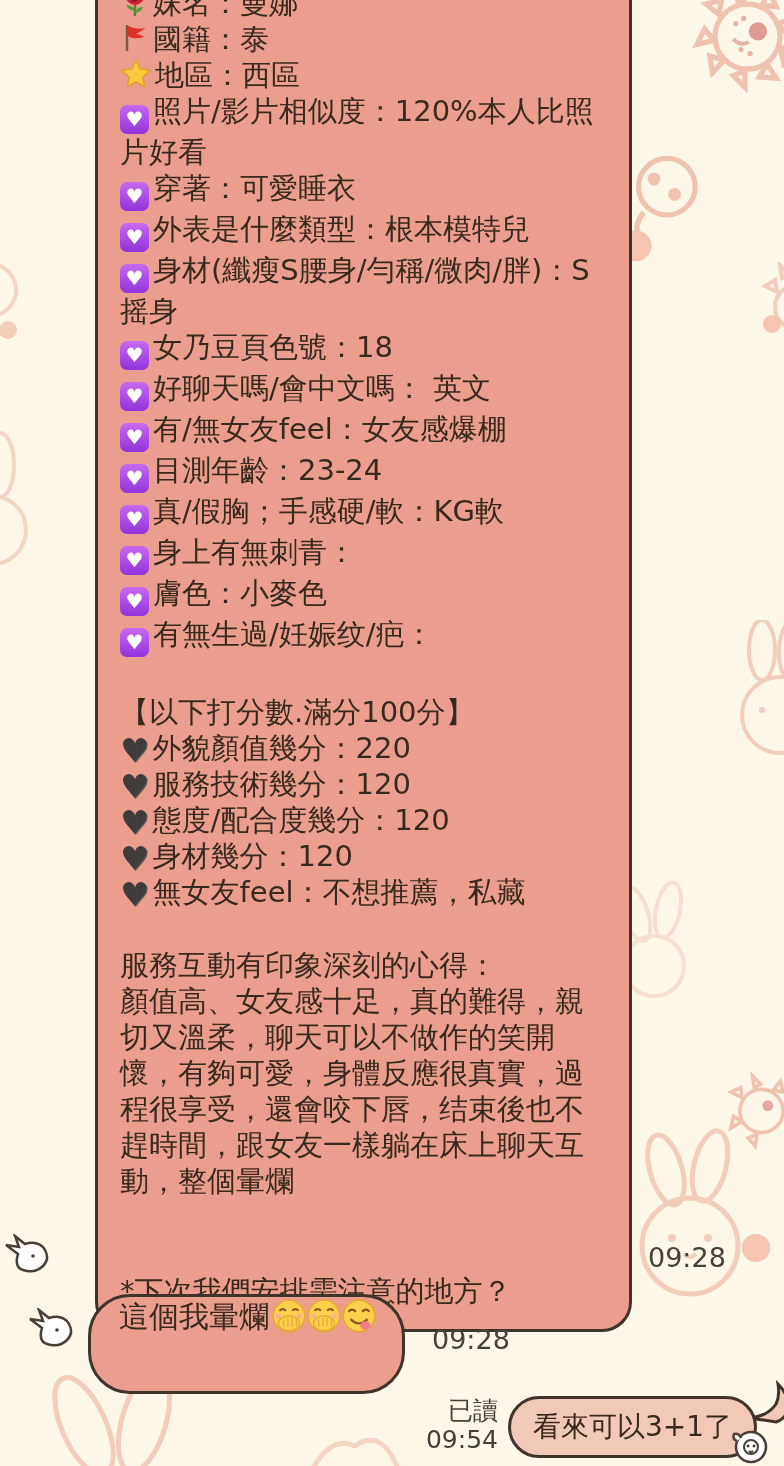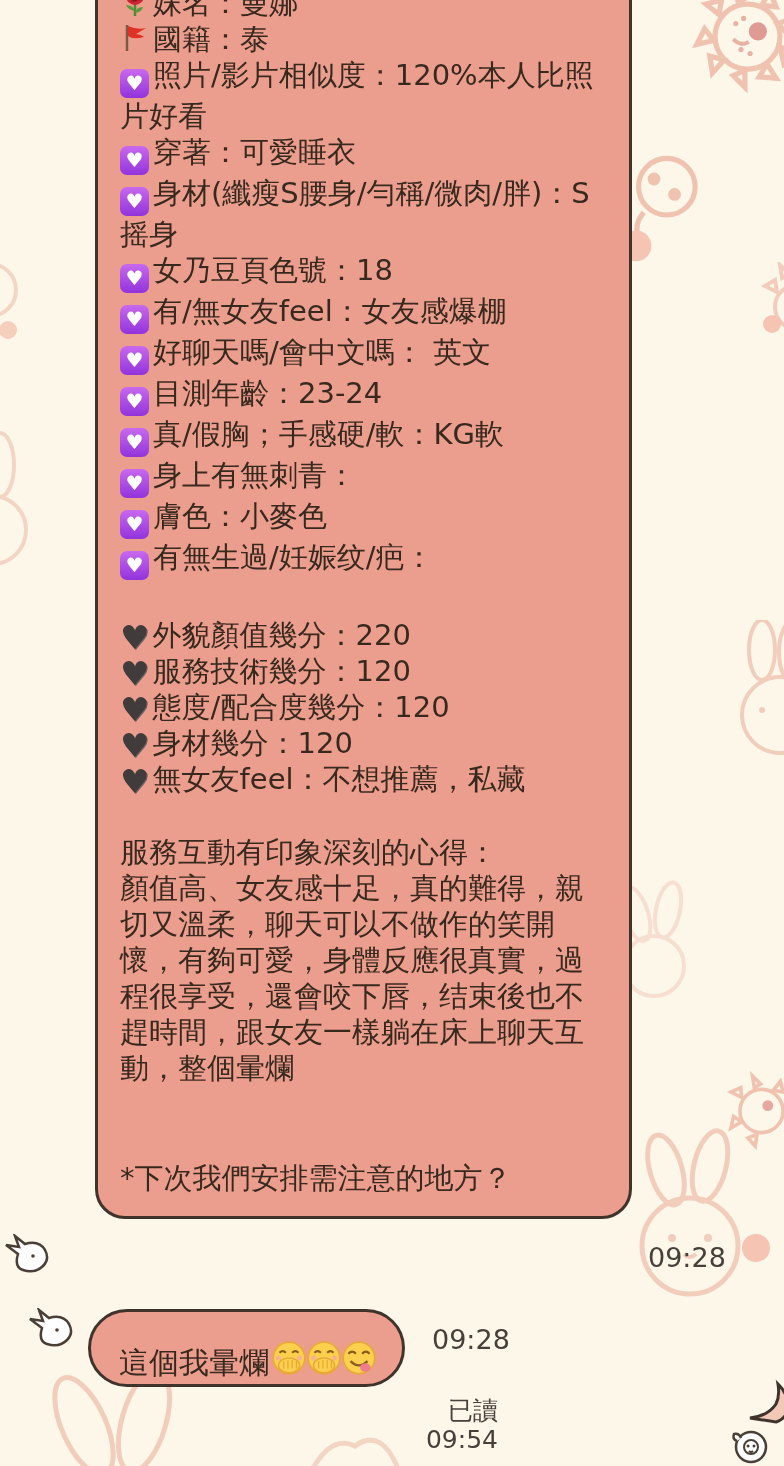--- a/index.html
+++ b/index.html
@@ -30,24 +30,24 @@
     vertical-align:-5px;margin-right:4px;
   }
   .icon-black-heart{
     display:inline-block;color:#413c3b;font-size:33px;line-height:29px;
     vertical-align:-4px;margin-right:3px;
     text-shadow:1px 1px 0 #6b6462;
   }
 
   
   .bubble-reply{
-    position:absolute;left:88px;top:1294px;height:78px;box-sizing:border-box;
+    position:absolute;left:88px;top:1294px;height:100px;box-sizing:border-box;
     background:#ec9e8e;border:3px solid #3f332b;border-radius:42px;
-    padding:0 24px 0 28px;display:flex;align-items:flex-end;
-    color:#38291f;font-size:30px;white-space:nowrap;margin-top:15px;
+    padding:0 24px 0 28px;display:flex;align-items:flex-start;
+    color:#38291f;font-size:30px;white-space:nowrap;
   }
   .emoji-row{display:inline-flex;margin-left:4px;}
   .emoji-row svg{margin-left:-3px;}
 
   
   .bubble-out{
     position:absolute;left:508px;top:1396px;height:62px;box-sizing:border-box;
     background:#f2c9b8;border:3px solid #3f332b;border-radius:32px;
     padding:0 22px;display:flex;align-items:center;
     color:#38291f;font-size:28px;white-space:nowrap;z-index:2;
@@ -171,32 +171,37 @@
             <path d="M15 18 L15 30" stroke="#4c8a33" stroke-width="2.5"></path>
             <path d="M15 25 q-7 -1 -9 -6 q7 0 9 6z" fill="#5b9a3c"></path>
             <path d="M15 27 q7 -1 8 -6 q-7 0 -8 6z" fill="#5b9a3c"></path>
             <circle cx="15" cy="10" r="9" fill="#cf2433"></circle>
             <path d="M10 9 q5 -6 10 0 q-1 6 -7 6 q4 -3 2 -6 q-3 -1 -5 0z" stroke="#8e1420" stroke-width="1.6" fill="none"></path>
           </svg><span>妹名：曼娜</span></div>
         <div class="card-line"><svg class="inline-icon" width="30" height="32" viewBox="0 0 30 32" fill="none">
             <path d="M7 3 L7 29" stroke="#7d5a43" stroke-width="2.5"></path>
             <path d="M8 4 q9 4 18 2 L16 12 q6 1 8 3 q-11 3 -16 -1z" fill="#de3226"></path>
           </svg><span>國籍：泰</span></div>
+        <div class="card-line"><svg class="inline-icon" width="32" height="32" viewBox="0 0 32 32">
+            <path d="M16 2 l4.3 8.8 9.7 1.4 -7 6.8 1.6 9.6 -8.6 -4.5 -8.6 4.5 1.6 -9.6 -7 -6.8 9.7 -1.4z" fill="#fbc93d" stroke="#e3a227" stroke-width="1.5"></path>
+          </svg><span>地區：西區</span></div>
         <div class="card-line"><span class="icon-purple-heart">♥</span><span>照片/影片相似度：120%本人比照片好看</span></div>
         <div class="card-line"><span class="icon-purple-heart">♥</span><span>穿著：可愛睡衣</span></div>
+        <div class="card-line"><span class="icon-purple-heart">♥</span><span>外表是什麼類型：根本模特兒</span></div>
         <div class="card-line"><span class="icon-purple-heart">♥</span><span>身材(纖瘦S腰身/勻稱/微肉/胖)：S摇身</span></div>
         <div class="card-line"><span class="icon-purple-heart">♥</span><span>女乃豆頁色號：18</span></div>
+        <div class="card-line"><span class="icon-purple-heart">♥</span><span>好聊天嗎/會中文嗎： 英文</span></div>
         <div class="card-line"><span class="icon-purple-heart">♥</span><span>有/無女友feel：女友感爆棚</span></div>
-        <div class="card-line"><span class="icon-purple-heart">♥</span><span>好聊天嗎/會中文嗎： 英文</span></div>
         <div class="card-line"><span class="icon-purple-heart">♥</span><span>目測年齡：23-24</span></div>
         <div class="card-line"><span class="icon-purple-heart">♥</span><span>真/假胸；手感硬/軟：KG軟</span></div>
         <div class="card-line"><span class="icon-purple-heart">♥</span><span>身上有無刺青：</span></div>
         <div class="card-line"><span class="icon-purple-heart">♥</span><span>膚色：小麥色</span></div>
         <div class="card-line"><span class="icon-purple-heart">♥</span><span>有無生過/妊娠纹/疤：</span></div>
         <div class="card-line blank"><span></span></div>
+        <div class="card-line"><span>【以下打分數.滿分100分】</span></div>
         <div class="card-line"><span class="icon-black-heart">♥</span><span>外貌顏值幾分：220</span></div>
         <div class="card-line"><span class="icon-black-heart">♥</span><span>服務技術幾分：120</span></div>
         <div class="card-line"><span class="icon-black-heart">♥</span><span>態度/配合度幾分：120</span></div>
         <div class="card-line"><span class="icon-black-heart">♥</span><span>身材幾分：120</span></div>
         <div class="card-line"><span class="icon-black-heart">♥</span><span>無女友feel：不想推薦，私藏</span></div>
         <div class="card-line blank"><span></span></div>
         <div class="card-line"><span>服務互動有印象深刻的心得：</span></div>
         <div class="card-line"><span>顏值高、女友感十足，真的難得，親切又溫柔，聊天可以不做作的笑開懷，有夠可愛，身體反應很真實，過程很享受，還會咬下唇，结束後也不趕時間，跟女友一樣躺在床上聊天互動，整個暈爛</span></div>
         <div class="card-line blank"><span></span></div>
         <div class="card-line blank"><span></span></div>
@@ -246,20 +251,23 @@
   </svg>
   <div class="timestamp ts-reply">09:28</div>
 
   <div class="read-status">
     <div>已讀</div>
     <div>09:54</div>
   </div>
   <svg class="out-tail" width="52" height="48" viewBox="0 0 52 48" fill="none">
     <path d="M6 40 q18 -2 26 -14 q4 -8 2 -20 q10 10 10 22 q0 12 -12 16z" fill="#f2c9b8" stroke="#3f332b" stroke-width="3"></path>
   </svg>
+  <div class="bubble-out">
+    <span>看來可以3+1了</span>
+  </div>
   <svg class="out-badge" width="42" height="40" viewBox="0 0 42 40" fill="none">
     <circle cx="22" cy="20" r="15" fill="#ffffff" stroke="#4a3f36" stroke-width="2.5"></circle>
     <path d="M8 14 q-5 -2 -3 -7 q5 -1 7 4" fill="#ffffff" stroke="#4a3f36" stroke-width="2.5"></path>
     <circle cx="22" cy="20" r="7" stroke="#4a3f36" stroke-width="2"></circle>
     <circle cx="19" cy="19" r="1.5" fill="#4a3f36"></circle>
       <circle cx="25" cy="19" r="1.5" fill="#4a3f36"></circle>
     <path d="M20 24 q2 2 4 0" stroke="#4a3f36" stroke-width="1.8"></path>
   </svg>
 
 </div>

